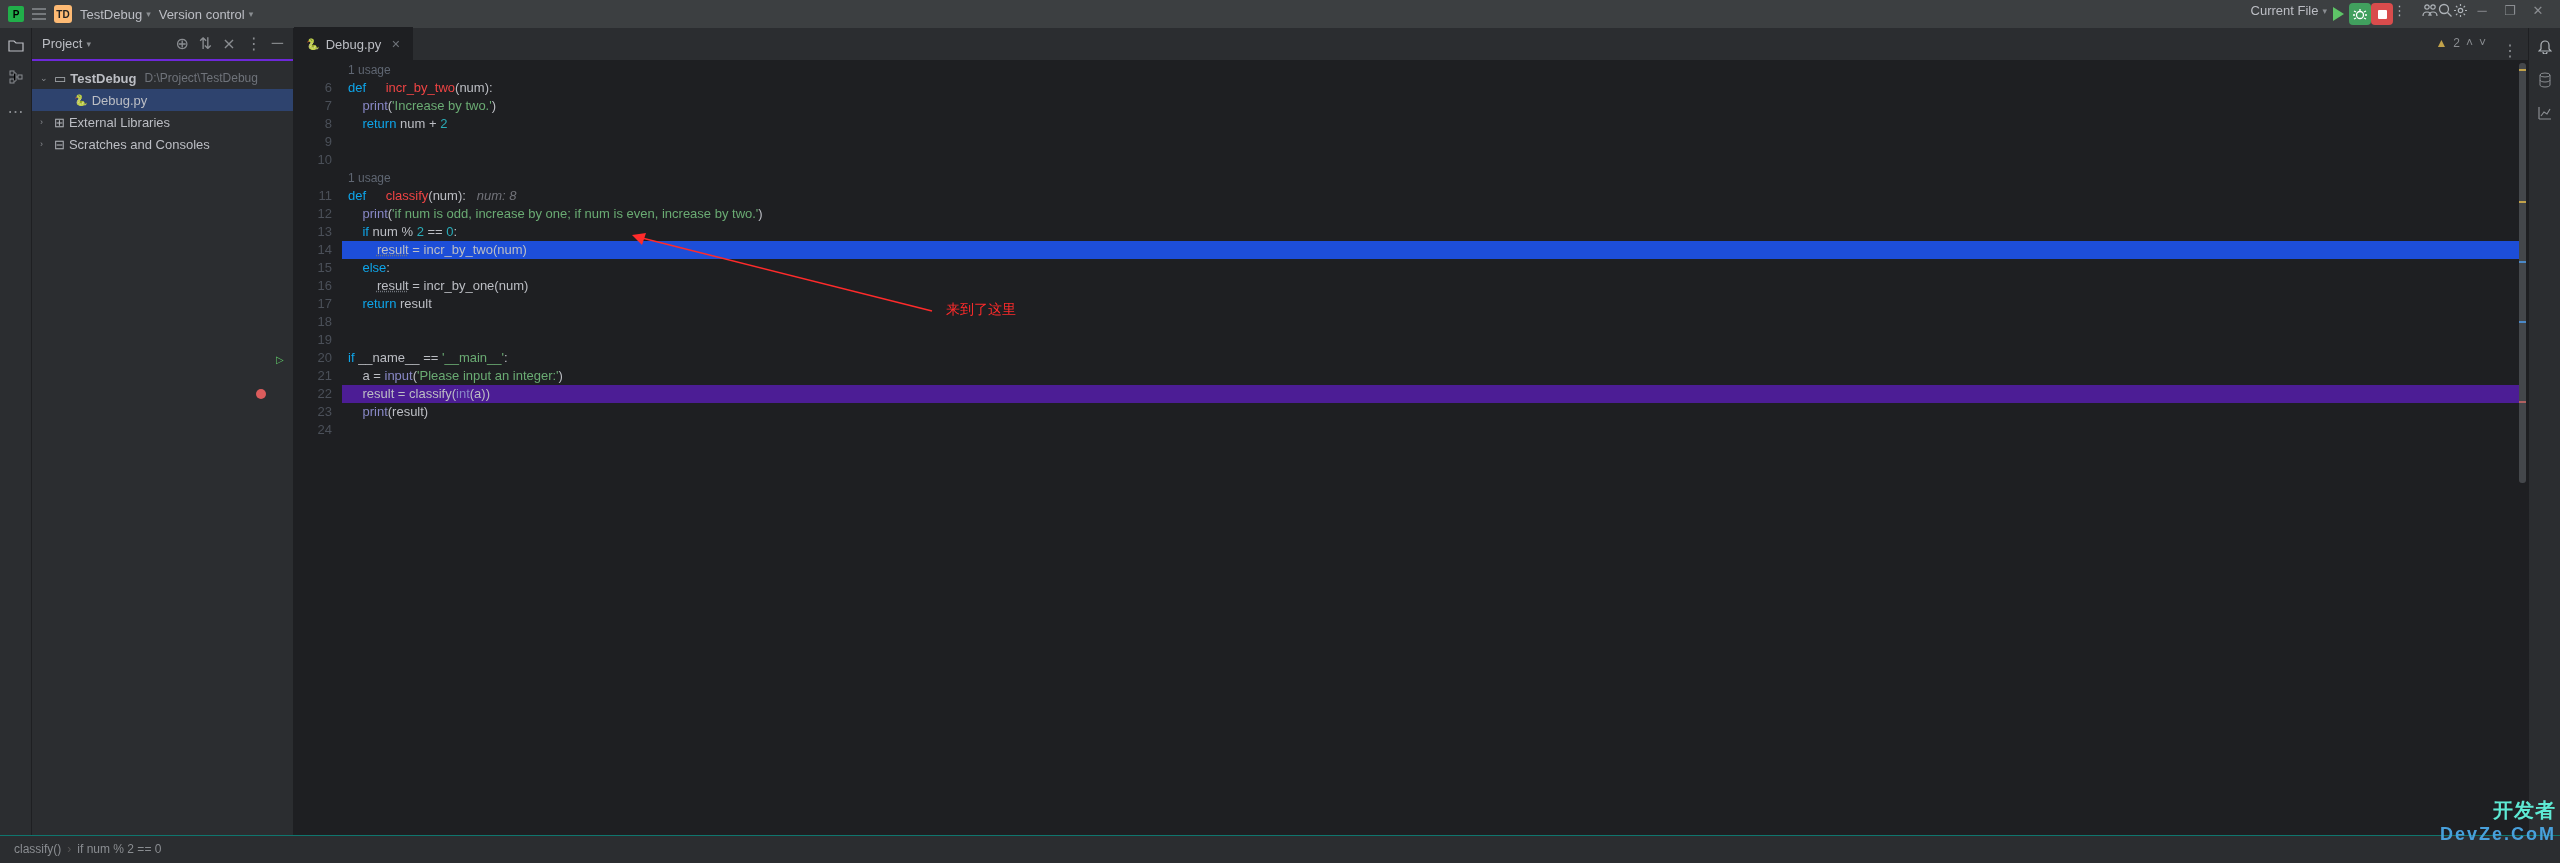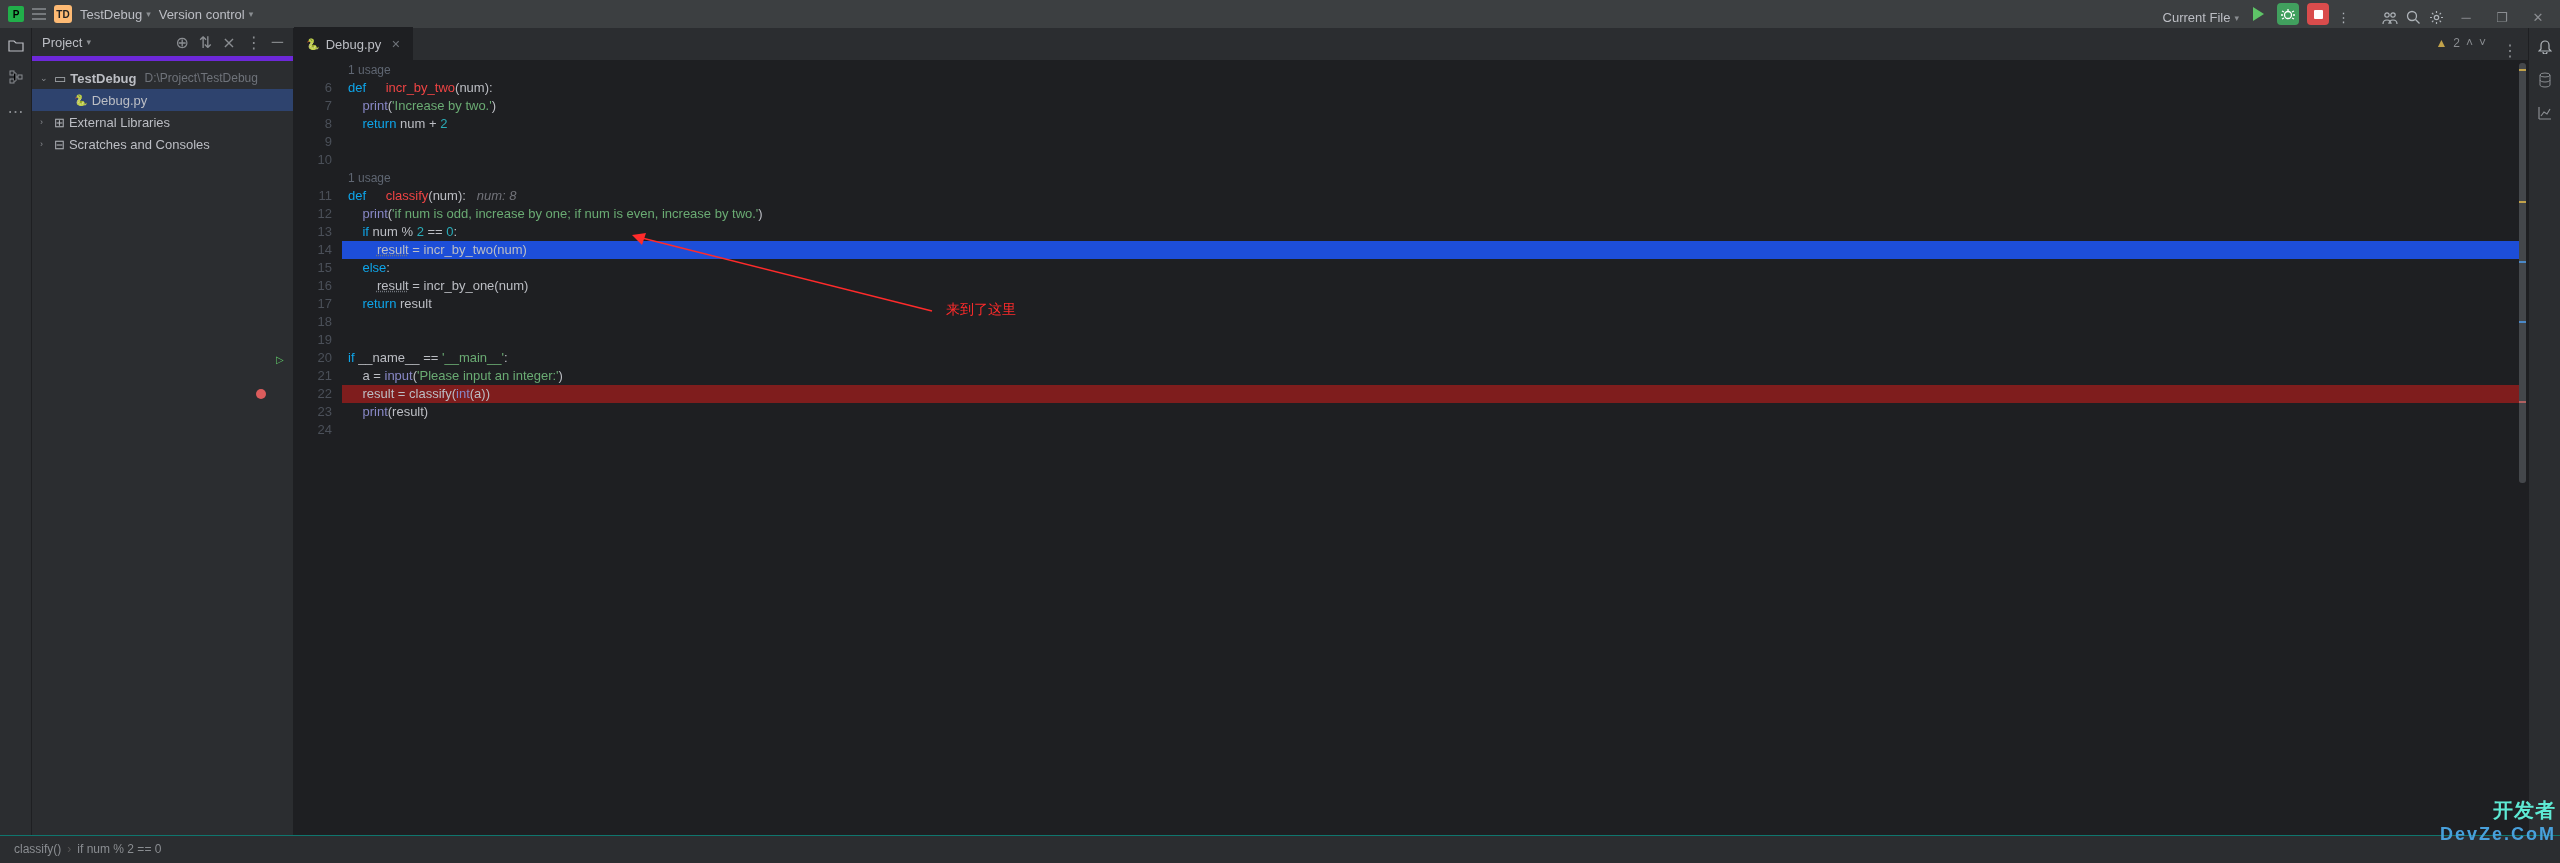--- a/index.html
+++ b/index.html
@@ -1,37 +1,37 @@
 <!DOCTYPE html>
 <html><head>
 <meta charset="utf-8">
 <style>
 * { margin:0; padding:0; box-sizing:border-box; font-family:"Segoe UI",Arial,sans-serif; }
 body { background:#2b2d30; color:#bcbec4; width:2560px; height:863px; overflow:hidden; position:relative; }
 .titlebar { height:28px; background:#3c3f41; display:flex; align-items:center; padding:0 8px; font-size:13px; }
 .titlebar .left { display:flex; align-items:center; gap:8px; }
-.titlebar .right { margin-left:auto; display:flex; align-items:flex-end; gap:8px; }
+.titlebar .right { margin-left:auto; display:flex; align-items:flex-start; gap:0; }
 .logo { width:16px; height:16px; background:#21af4a; border-radius:2px; display:flex; align-items:center; justify-content:center; font-size:10px; color:#000; font-weight:bold; }
 .hamburger { cursor:pointer; color:#aeb3b8; }
 .proj-badge { width:18px; height:18px; background:#fdba74; border-radius:3px; display:flex; align-items:center; justify-content:center; font-size:10px; font-weight:bold; color:#222; }
 .tb-item { color:#bcbec4; display:flex; align-items:center; gap:4px; cursor:pointer; }
 .chev { font-size:9px; color:#8a8d91; }
 .run-btn { width:22px; height:22px; border-radius:4px; display:flex; align-items:center; justify-content:center; cursor:pointer; }
 .run-green { color:#5ec467; }
 .bug-box { background:#41a05e; border-radius:4px; padding:0 4px; height:22px; display:flex; align-items:center; }
 .stop-box { background:#d94c4c; border-radius:4px; width:22px; height:22px; display:flex; align-items:center; justify-content:center; }
 .stop-box .sq { width:9px; height:9px; background:#fff; border-radius:1px; }
 .ticon { color:#aeb3b8; cursor:pointer; }
 .win-ctrl { width:28px; display:flex; justify-content:center; color:#8a8d91; cursor:pointer; }
 .main { display:flex; height:807px; }
 .left-rail { width:32px; background:#2b2d30; border-right:1px solid #1e1f22; display:flex; flex-direction:column; align-items:center; padding-top:10px; gap:18px; }
 .rail-icon { color:#8a8d91; cursor:pointer; }
 .rail-icon.active { color:#bcbec4; }
 .proj-panel { width:262px; background:#2b2d30; border-right:1px solid #1e1f22; display:flex; flex-direction:column; }
-.proj-header { height:33px; display:flex; align-items:center; padding:0 10px; justify-content:space-between; border-bottom:5px solid #6d28d9; }
+.proj-header { height:33px; display:flex; align-items:center; padding:0 10px; justify-content:space-between; border-bottom:2px solid #6d28d9; }
 .proj-header .ttl { display:flex; align-items:center; gap:4px; font-size:13px; }
 .proj-header .tbs { display:flex; gap:10px; color:#8a8d91; }
 .tree { padding-top:6px; font-size:13px; }
 .tree-row { display:flex; align-items:center; padding:2px 8px; height:22px; gap:4px; cursor:pointer; white-space:nowrap; }
 .tree-row.selected { background:#2e436e; }
 .tree-arrow { font-size:9px; width:10px; color:#8a8d91; }
 .folder-ico { color:#b0b3b8; }
 .py-ico { color:#3c78d8; font-size:11px; }
 .tree-path { color:#6f737a; font-size:12px; margin-left:4px; }
 .editor-area { flex:1; display:flex; flex-direction:column; background:#1e1f22; position:relative; }
@@ -47,21 +47,21 @@
 .code { flex:1; position:relative; }
 .ln { height:18px; line-height:18px; white-space:pre; padding-left:6px; }
 .usage { color:#5f6672; font-size:12px; height:18px; line-height:18px; padding-left:6px; }
 .kw { color:#0ea5e9; }
 .fn-def { color:#ef4444;padding-left:16px; }
 .str { color:#6aab73; }
 .num { color:#2aacb8; }
 .param-hint { color:#72737a; font-style:italic; }
 .bif { color:#8888c6; }
 .ln.exec { background:#1d4ed8; margin-right:5px; }
-.ln.bpline { background:#7f1d1d; margin-right:5px; }
+.ln.bpline { background:#4c1d95; margin-right:5px; }
 .result-u { text-decoration-line:underline; text-decoration-style:dotted; text-decoration-color:#71757c; }
 .right-rail { width:32px; background:#2b2d30; border-left:1px solid #1e1f22; display:flex; flex-direction:column; align-items:center; padding-top:10px; gap:18px; }
 .statusbar { height:27px; background:#2b2d30; border-top:1px solid #0f766e; display:flex; align-items:center; padding:0 14px; font-size:12px; color:#8a8d91; }
 .crumb-sep { margin:0 6px; color:#555; }
 .inspect { position:absolute; top:8px; right:42px; display:flex; align-items:center; gap:6px; font-size:12px; color:#8a8d91; }
 .insp-warn { color:#c2a24a; }
 .arrow-line { position:absolute; pointer-events:none; }
 .annot-txt { position:absolute; color:#ff2b2b; font-size:14px; font-family:Arial; }
 .watermark { position:absolute; right:4px; bottom:18px; text-align:right; }
 .watermark .l1 { color:#5eead4; font-size:20px; font-weight:bold; letter-spacing:1px; }

